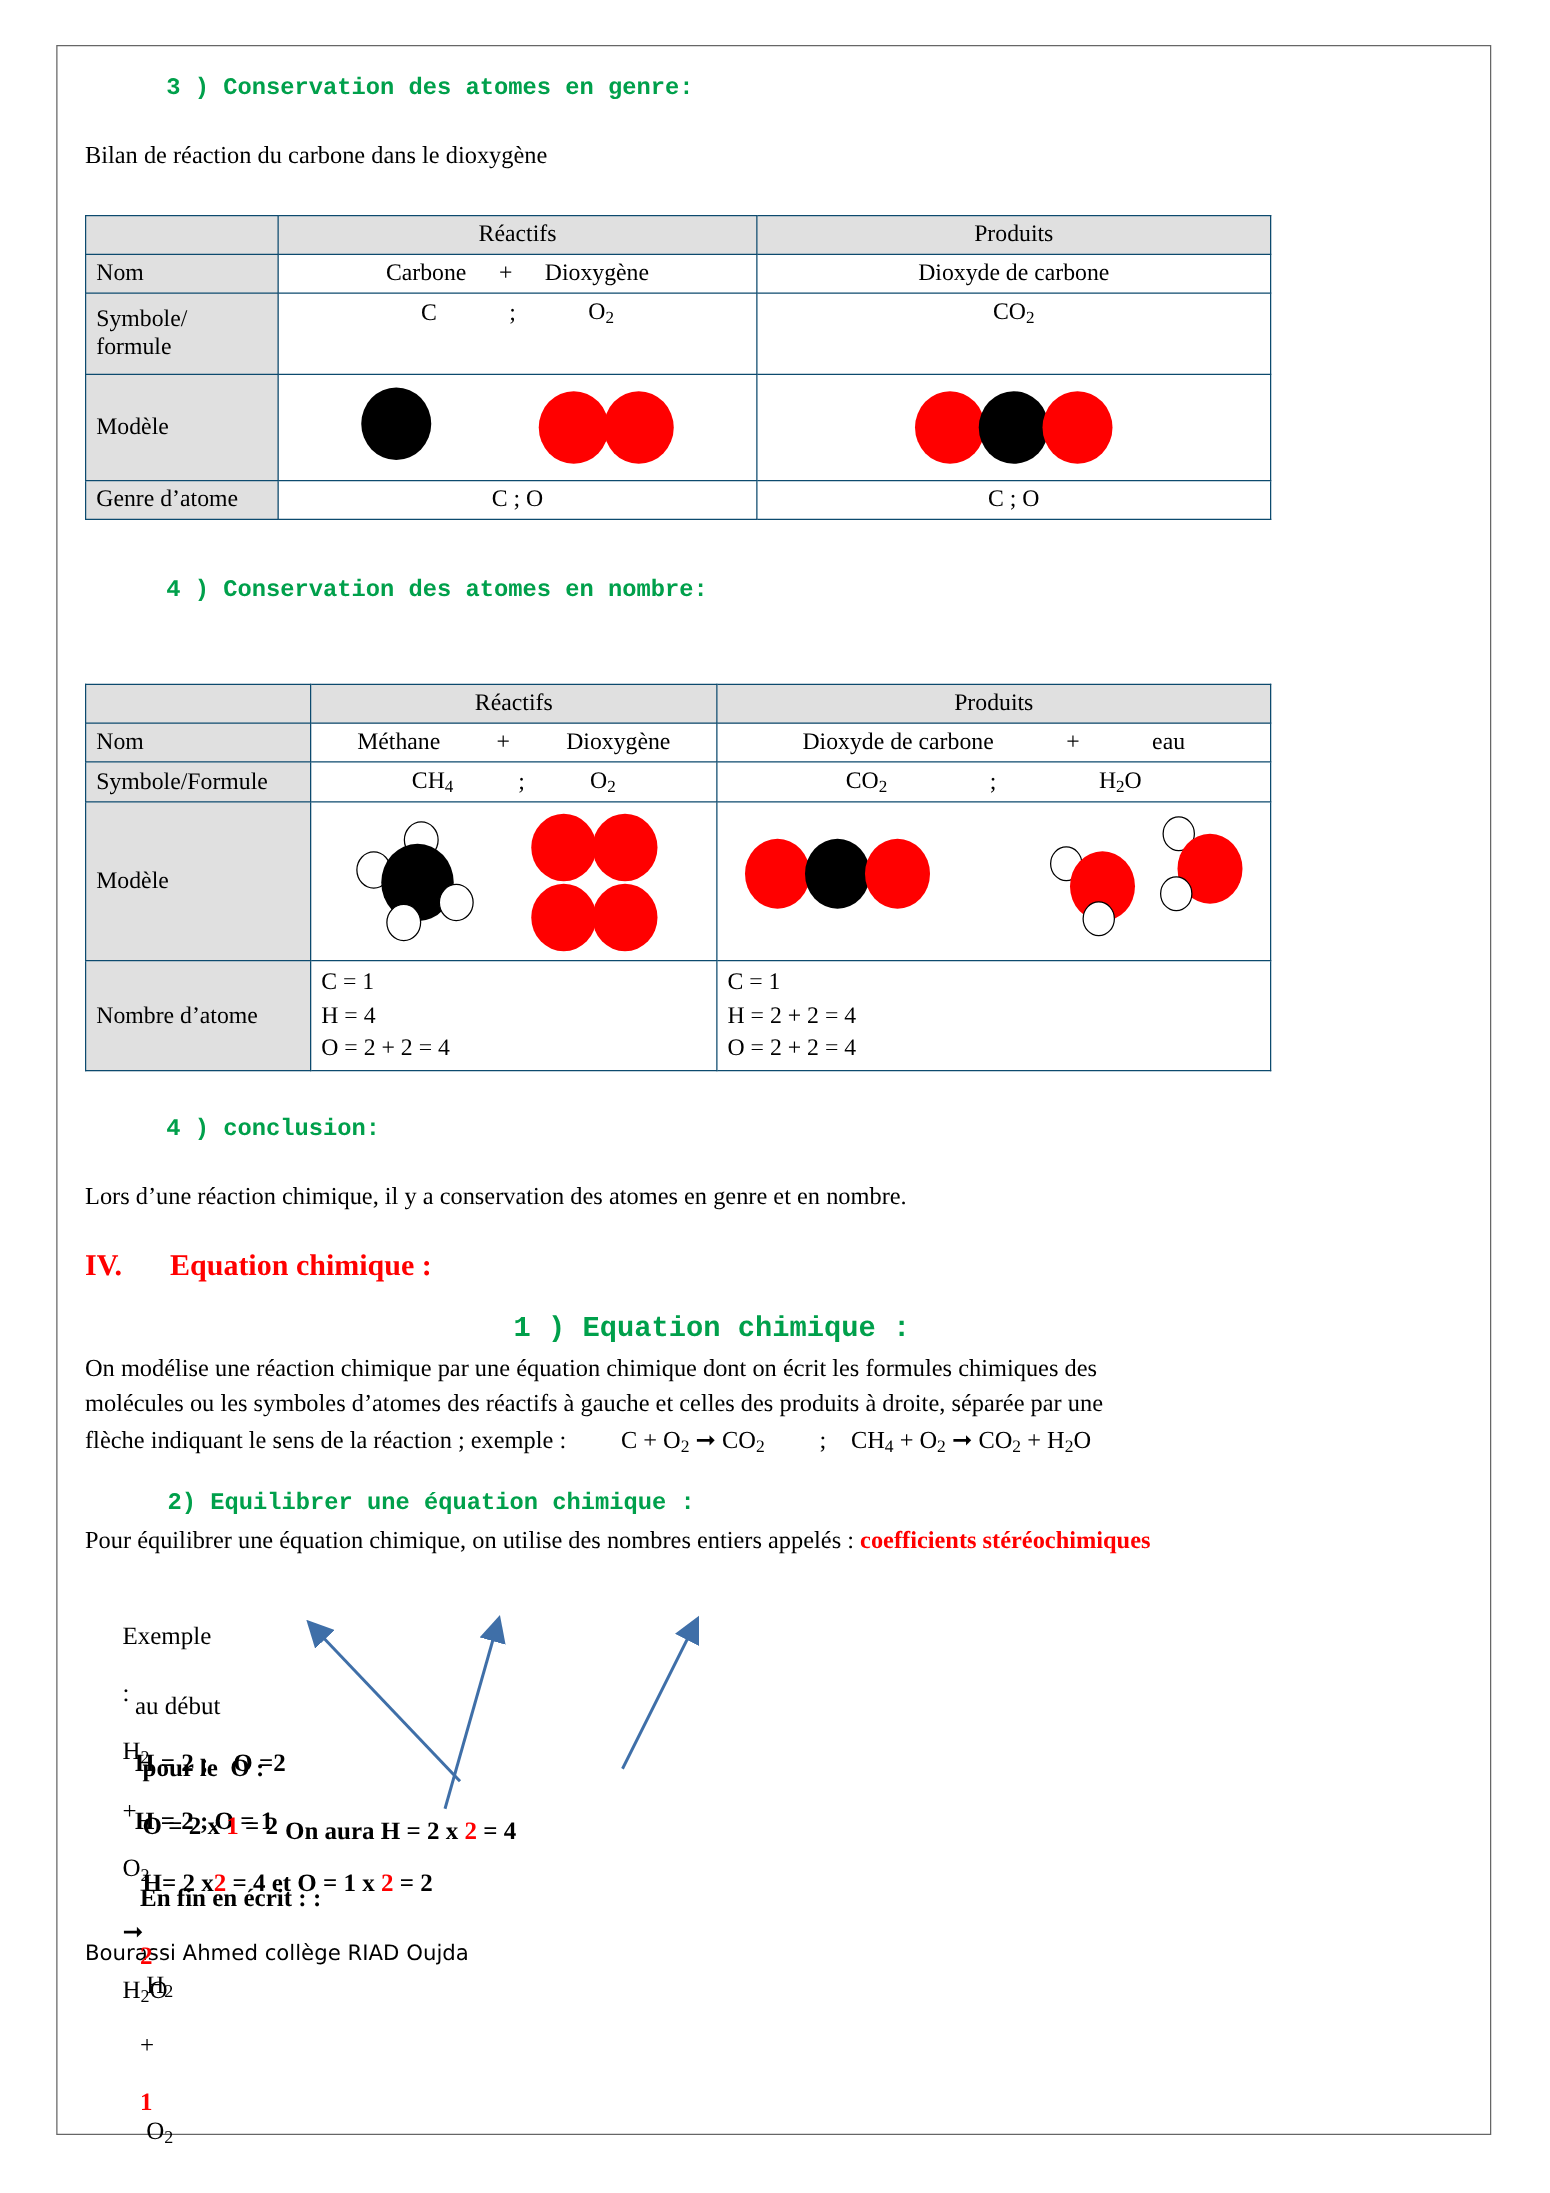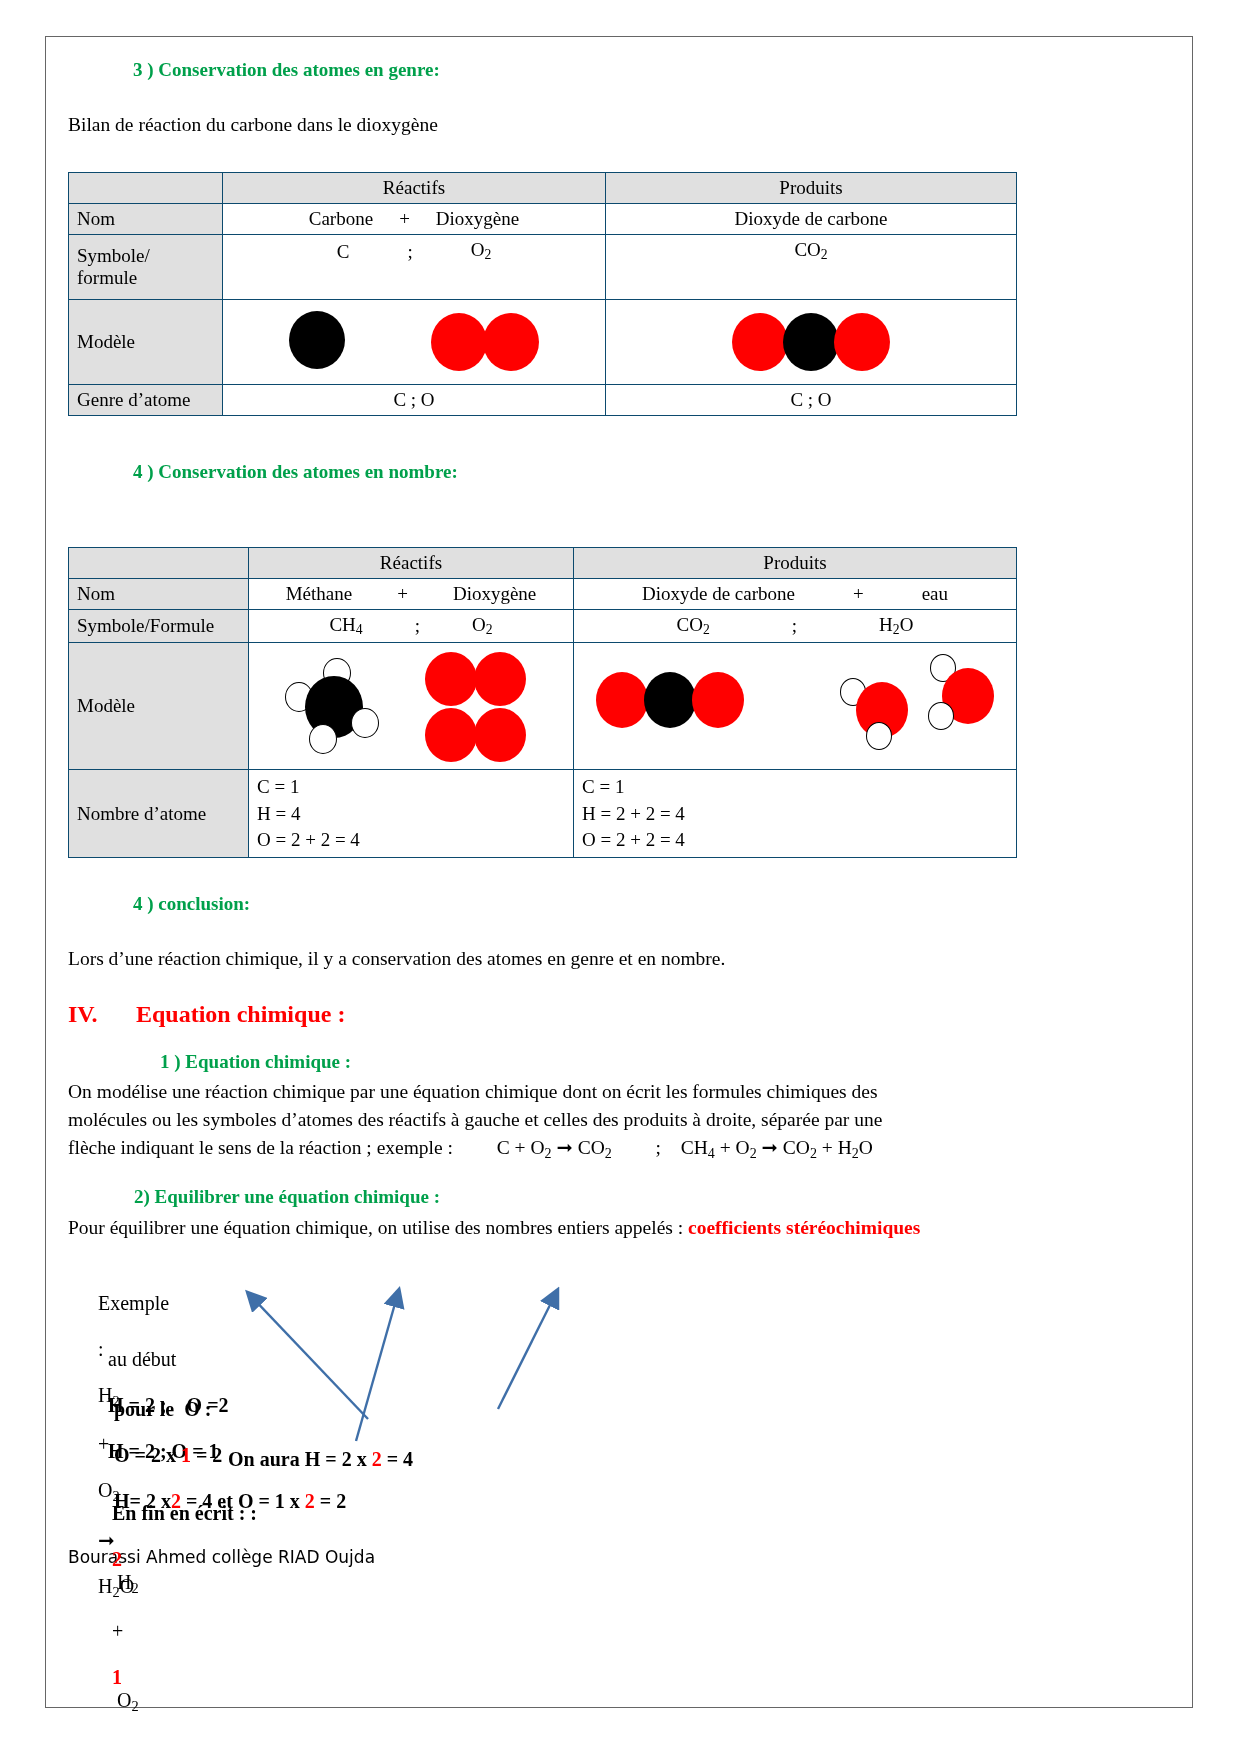--- a/index.html
+++ b/index.html
@@ -31,20 +31,21 @@
   }
 
   
   .h-green {
     color: #00a04b;
     font-weight: bold;
     font-size: 19px;
     margin: 0 0 0 65px;
     padding: 0;
     line-height: 1.3;
+    font-family: Liberation Mono, monospace;
   }
   .h-red-main {
     color: #ff0000;
     font-weight: bold;
     font-size: 24px;
     margin: 0;
     display: flex;
     gap: 0px;
     align-items: baseline;
   }
@@ -342,21 +343,21 @@
 
   <div class="spacer-28"></div>
 
   <div class="h-red-main" style="margin-left:0px;">
     <span class="numeral">IV.</span>
     <span>Equation chimique :</span>
   </div>
 
   <div class="spacer-22"></div>
 
-  <div class="h-green" style="margin-left:92px;font-size:19px;">1 ) Equation chimique :</div>
+  <div class="h-green" style="margin-left:55px;font-size:23px;text-align:center;">1 ) Equation chimique :</div>
   <div style="height:4px"></div>
   <div class="para">On modélise  une réaction chimique par une équation chimique dont on écrit les formules chimiques des</div>
   <div class="para">molécules ou les symboles d’atomes  des réactifs à gauche  et celles des produits à droite, séparée  par une</div>
   <div class="para">
     <span>flèche indiquant le sens de la réaction ; exemple :</span>
     <span style="display:inline-block;width:34px"></span>
     <span>C + O<sub>2</sub> <span class="arw">➞</span> CO<sub>2</sub></span>
     <span style="display:inline-block;width:34px"></span>
     <span>;</span>
     <span style="display:inline-block;width:10px"></span>

